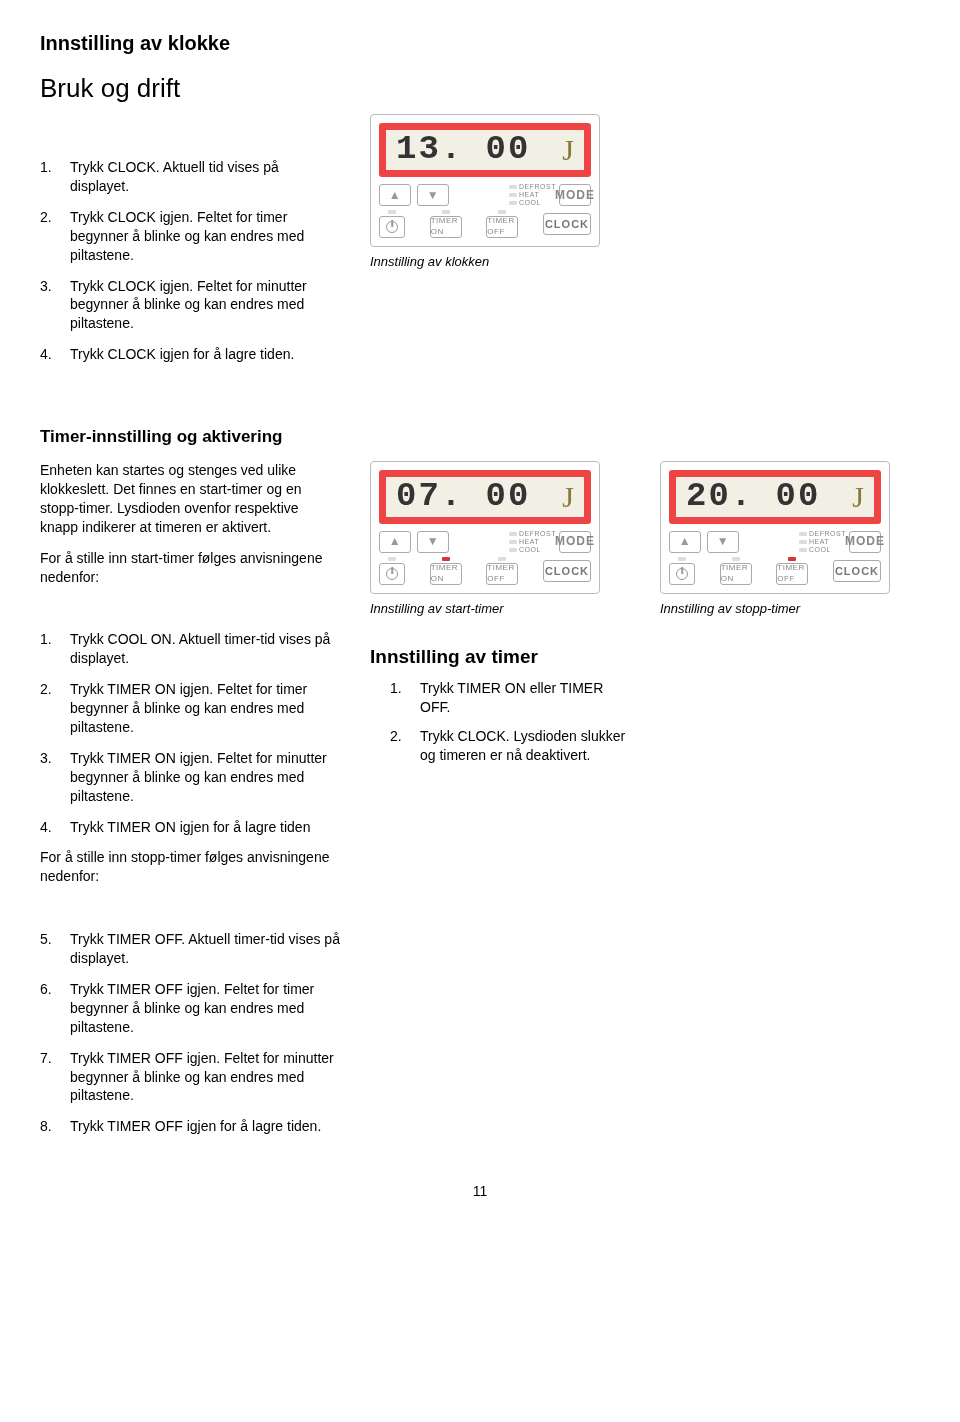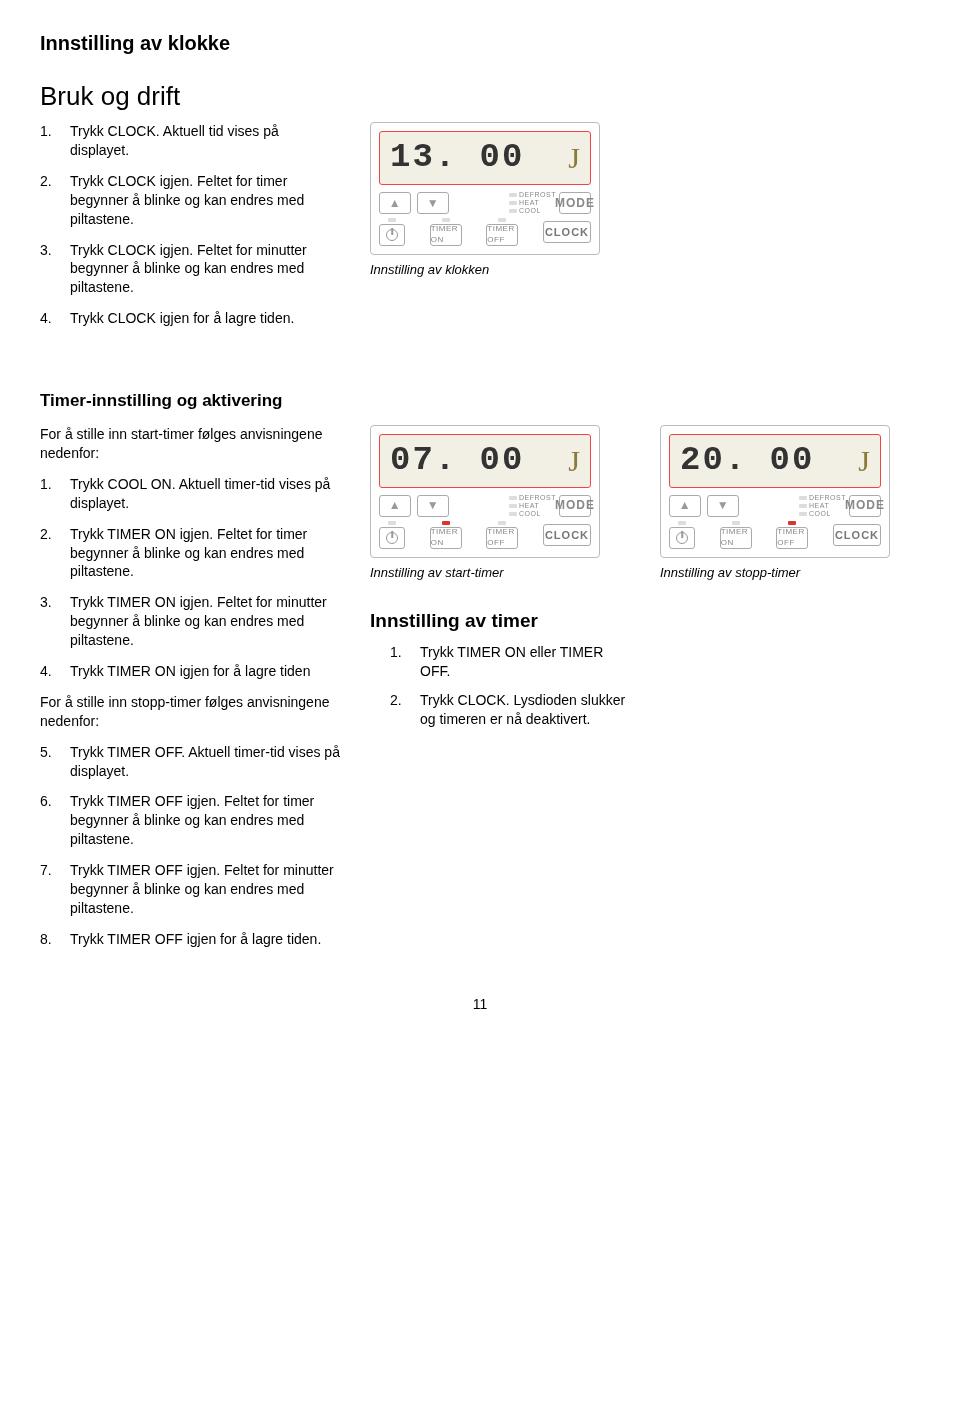--- a/index.html
+++ b/index.html
@@ -7,49 +7,49 @@
     font-family: "Myriad Pro", "Segoe UI", Arial, sans-serif;
     width: 960px;
     margin: 0 auto;
     color: #000;
     background: #fff;
     padding: 30px 40px 40px 40px;
     font-size: 14px;
     line-height: 1.35;
   }
   .page-header-row { display: flex; justify-content: space-between; align-items: flex-start; margin-bottom: 8px; flex-direction: column; }
-  .page-category { font-size: 26px; font-weight: 400; text-align: right; margin-top: 8px; }
+  .page-category { font-size: 26px; font-weight: 400; text-align: right; }
   .section-title { font-size: 20px; font-weight: 600; margin-bottom: 14px; }
   .h2 { font-size: 17px; font-weight: 700; margin-bottom: 12px; }
   .h3 { font-size: 19px; font-weight: 700; margin-bottom: 10px; }
 
   .row { display: flex; gap: 30px; }
   .col-left { width: 300px; flex-shrink: 0; }
   .col-mid { flex: 1; }
   .col-right { flex: 1; }
 
-  .ol { list-style: none; counter-reset: item; padding-left: 0; }
+  .ol { list-style: none; counter-reset: item; padding-left: 0; margin-top: 44px; }
   .ol > li { counter-increment: item; display: flex; gap: 14px; margin-bottom: 12px; }
   .ol > li::before { content: counter(item) "."; min-width: 16px; }
   .ol.start5 { counter-reset: item 4; }
 
   .panel-caption { font-style: italic; font-size: 13px; margin-top: 6px; }
 
   
   .panel {
     width: 230px;
     border: 1px solid #bbb;
     border-radius: 4px;
     background: #fff;
     padding: 8px;
     font-family: Arial, sans-serif;
   }
   .lcd {
     background: #f2f0e4;
-    border: 1px solid #ef4444;
+    border: 7px solid #ef4444;
     border-radius: 3px;
     height: 54px;
     display: flex;
     align-items: center;
     justify-content: space-between;
     padding: 0 10px;
     margin-bottom: 6px;
   }
   .lcd-digits { font-family: "DS-Digital", "Courier New", monospace; font-size: 34px; letter-spacing: 2px; color: #333; font-weight: bold; }
   .lcd-logo { font-family: "Brush Script MT", cursive; font-size: 30px; color: #8a7a3a; }
@@ -162,20 +162,21 @@
   </div>
   <div class="col-right"></div>
 </div>
 
 <div class="spacer-lg"></div>
 
 <div class="h2">Timer-innstilling og aktivering</div>
 
 <div class="row">
   <div class="col-left">
+    <p class="body">Enheten kan startes og stenges ved ulike klokkeslett. Det finnes en start-timer og en stopp-timer. Lysdioden ovenfor respektive knapp indikerer at timeren er aktivert.</p>
     <p class="body">For å stille inn start-timer følges anvisningene nedenfor:</p>
     <ol class="ol">
       <li>
           <span>Trykk COOL ON. Aktuell timer-tid vises på displayet.</span>
         </li>
       <li>
           <span>Trykk TIMER ON igjen. Feltet for timer begynner å blinke og kan endres med piltastene.</span>
         </li>
       <li>
           <span>Trykk TIMER ON igjen. Feltet for minutter begynner å blinke og kan endres med piltastene.</span>

